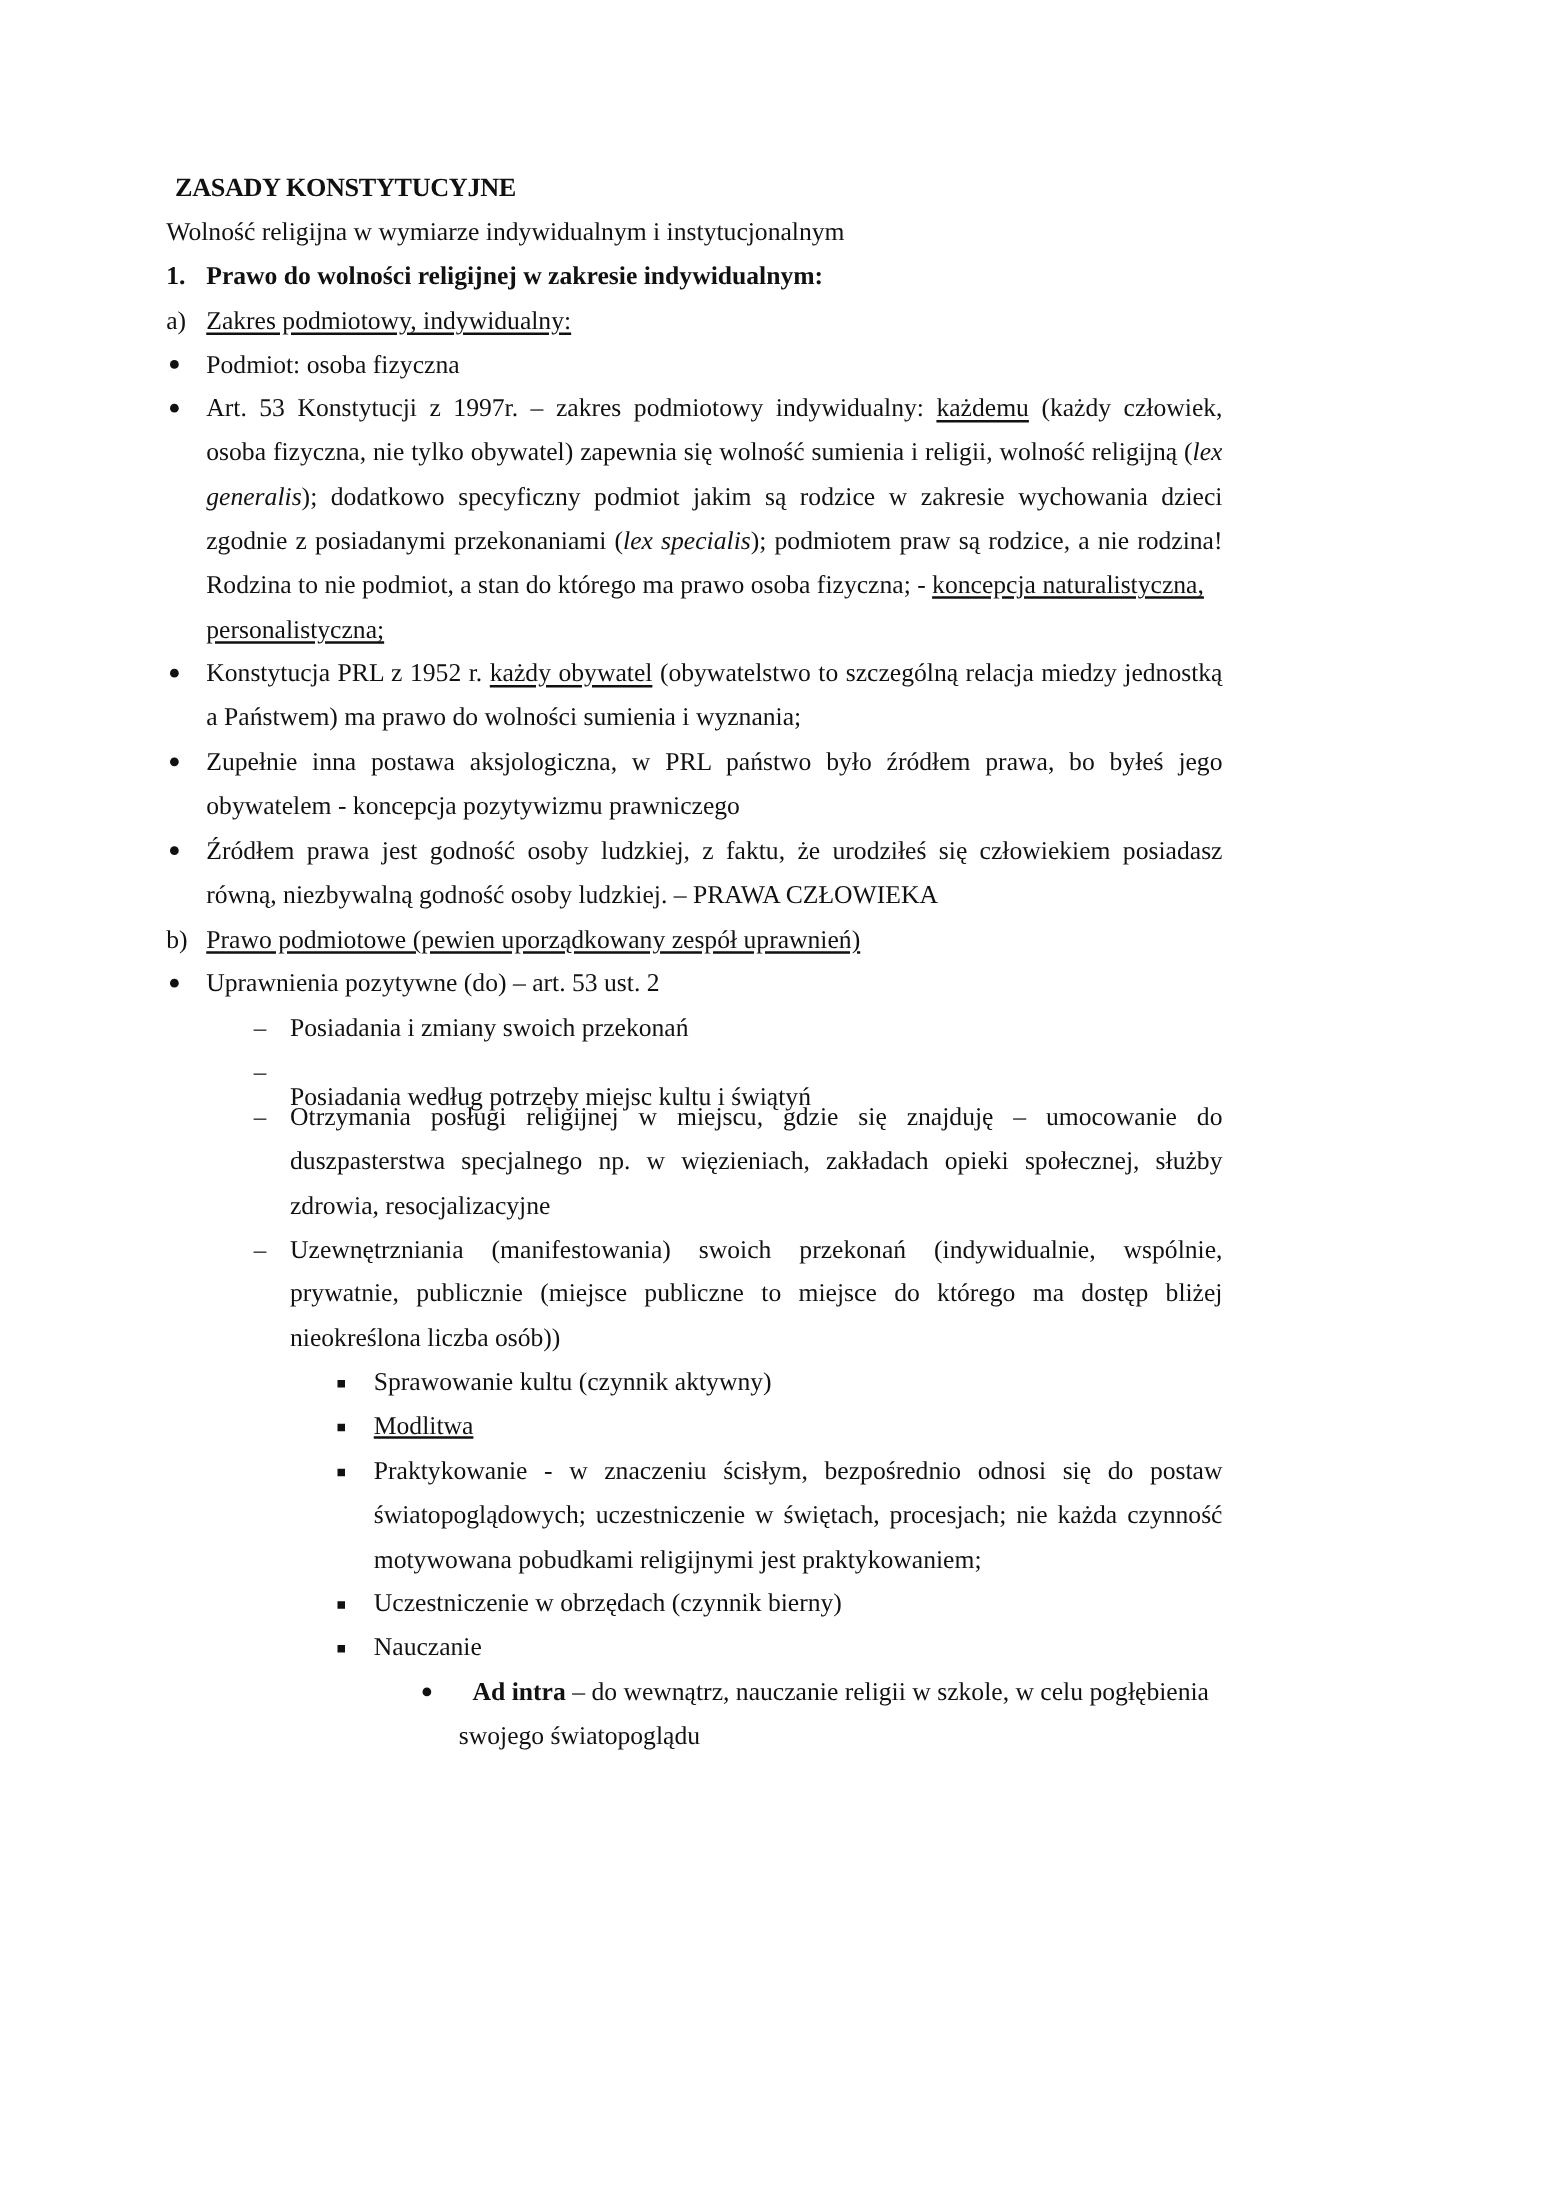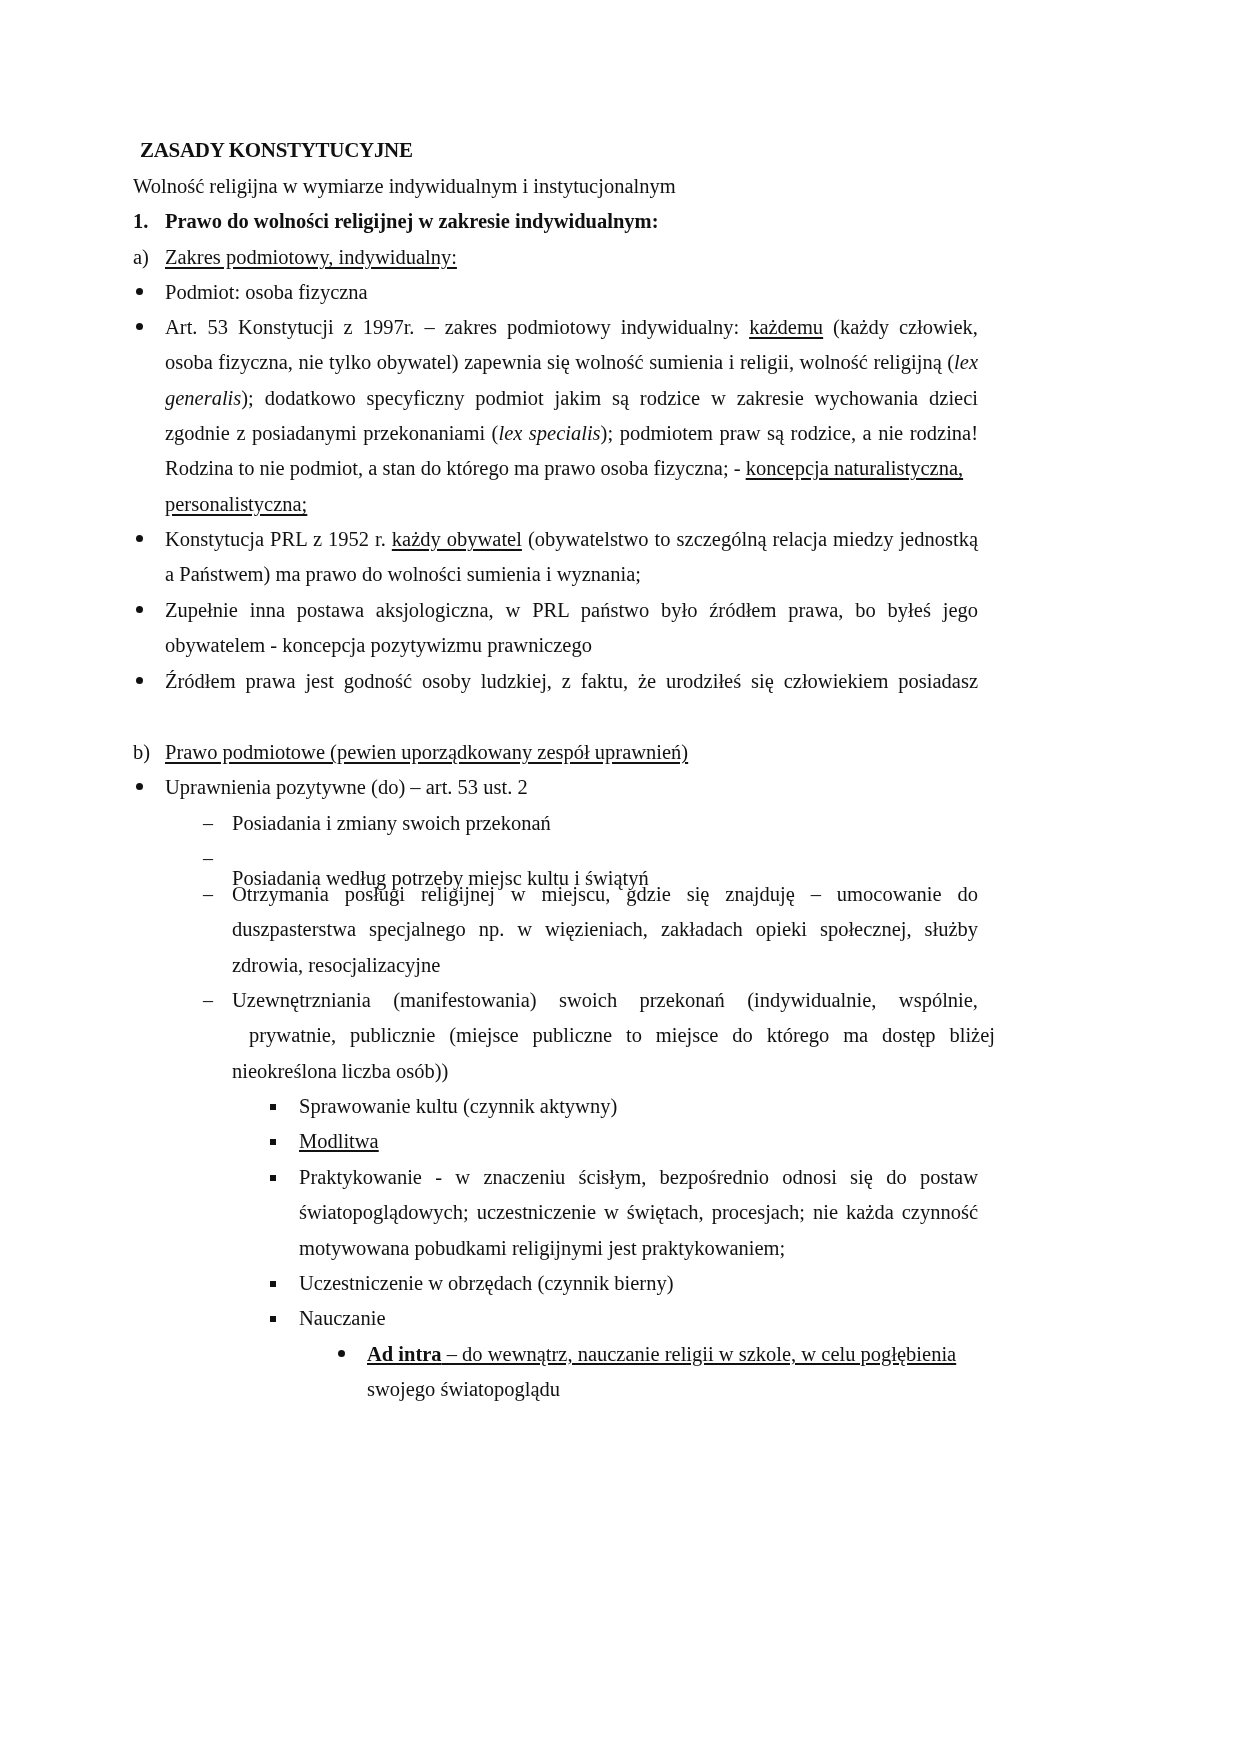--- a/index.html
+++ b/index.html
@@ -58,59 +58,60 @@
     <span>Konstytucja PRL z 1952 r. </span><span class="u">każdy obywatel</span><span> (obywatelstwo to szczególną relacja miedzy jednostką</span>
   </div>
   <div class="line" style="left:165px; top:562px;">a Państwem) ma prawo do wolności sumienia i wyznania;</div>
 
   <span class="dot" style="left:136px; top:606px;"></span>
   <div class="line just" style="left:165px; top:598px; width:813px;">Zupełnie inna postawa aksjologiczna, w PRL państwo było źródłem prawa, bo byłeś jego</div>
   <div class="line" style="left:165px; top:633px;">obywatelem - koncepcja pozytywizmu prawniczego</div>
 
   <span class="dot" style="left:136px; top:677px;"></span>
   <div class="line just" style="left:165px; top:669px; width:813px;">Źródłem prawa jest godność osoby ludzkiej, z faktu, że urodziłeś się człowiekiem posiadasz</div>
+  <div class="line" style="left:165px; top:704px;">równą, niezbywalną godność osoby ludzkiej. – PRAWA CZŁOWIEKA</div>
 
   <div class="marker" style="left:133px; top:740px;">b)</div>
   <div class="line u" style="left:165px; top:740px;">Prawo podmiotowe (pewien uporządkowany zespół uprawnień)</div>
 
   <span class="dot" style="left:136px; top:783px;"></span>
   <div class="line" style="left:165px; top:775px;">Uprawnienia pozytywne (do) – art. 53 ust. 2</div>
 
   <span class="dash" style="left:203px; top:811px;">–</span>
   <div class="line" style="left:232px; top:811px;">Posiadania i zmiany swoich przekonań</div>
 
   <span class="dash" style="left:203px; top:846px;">–</span>
   <div class="line" style="left:232px; top:846px;margin-top:20px;">Posiadania według potrzeby miejsc kultu i świątyń</div>
 
   <span class="dash" style="left:203px; top:882px;">–</span>
   <div class="line just" style="left:232px; top:882px; width:746px;">Otrzymania posługi religijnej w miejscu, gdzie się znajduję – umocowanie do</div>
   <div class="line just" style="left:232px; top:917px; width:746px;">duszpasterstwa specjalnego np. w więzieniach, zakładach opieki społecznej, służby</div>
   <div class="line" style="left:232px; top:953px;">zdrowia, resocjalizacyjne</div>
 
   <span class="dash" style="left:203px; top:988px;">–</span>
   <div class="line just" style="left:232px; top:988px; width:746px;">Uzewnętrzniania (manifestowania) swoich przekonań (indywidualnie, wspólnie,</div>
-  <div class="line just" style="left:249px; top:1023px; width:746px;">prywatnie, publicznie (miejsce publiczne to miejsce do którego ma dostęp bliżej</div>
+  <div class="line just" style="left:232px; top:1023px; width:746px;">prywatnie, publicznie (miejsce publiczne to miejsce do którego ma dostęp bliżej</div>
   <div class="line" style="left:232px; top:1059px;">nieokreślona liczba osób))</div>
 
   <span class="sq" style="left:270px; top:1104px;"></span>
   <div class="line" style="left:299px; top:1094px;">Sprawowanie kultu (czynnik aktywny)</div>
 
   <span class="sq" style="left:270px; top:1139px;"></span>
   <div class="line" style="left:299px; top:1129px;text-decoration:underline;">Modlitwa</div>
 
   <span class="sq" style="left:270px; top:1175px;"></span>
   <div class="line just" style="left:299px; top:1200px; width:679px;">światopoglądowych; uczestniczenie w świętach, procesjach; nie każda czynność</div>
   <div class="line just" style="left:299px; top:1165px; width:679px;">Praktykowanie - w znaczeniu ścisłym, bezpośrednio odnosi się do postaw</div>
   <div class="line" style="left:299px; top:1236px;">motywowana pobudkami religijnymi jest praktykowaniem;</div>
 
   <span class="sq" style="left:270px; top:1281px;"></span>
   <div class="line" style="left:299px; top:1271px;">Uczestniczenie w obrzędach (czynnik bierny)</div>
 
   <span class="sq" style="left:270px; top:1316px;"></span>
   <div class="line" style="left:299px; top:1306px;">Nauczanie</div>
 
   <span class="dot" style="left:338px; top:1350px;"></span>
-  <div class="line" style="left:367px; top:1342px;text-decoration:underline;">
+  <div class="line" style="left:378px; top:1342px;">
     <span class="b">Ad intra</span><span> – do wewnątrz, nauczanie religii w szkole, w celu pogłębienia</span>
   </div>
   <div class="line" style="left:367px; top:1377px;">swojego światopoglądu</div>
 
 </div>
 
 </body></html>

